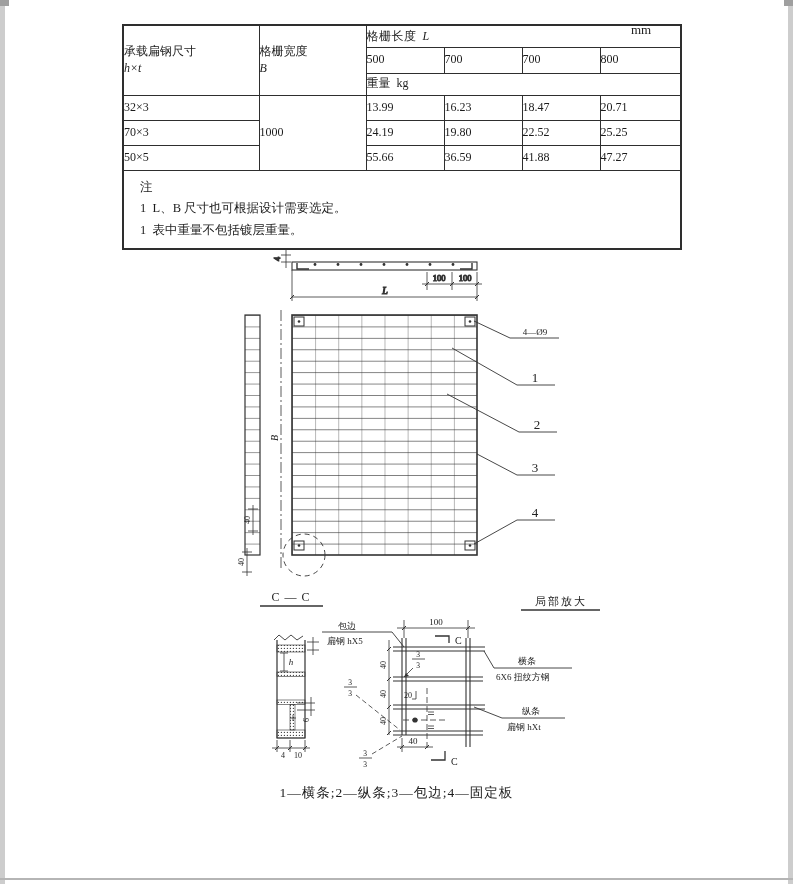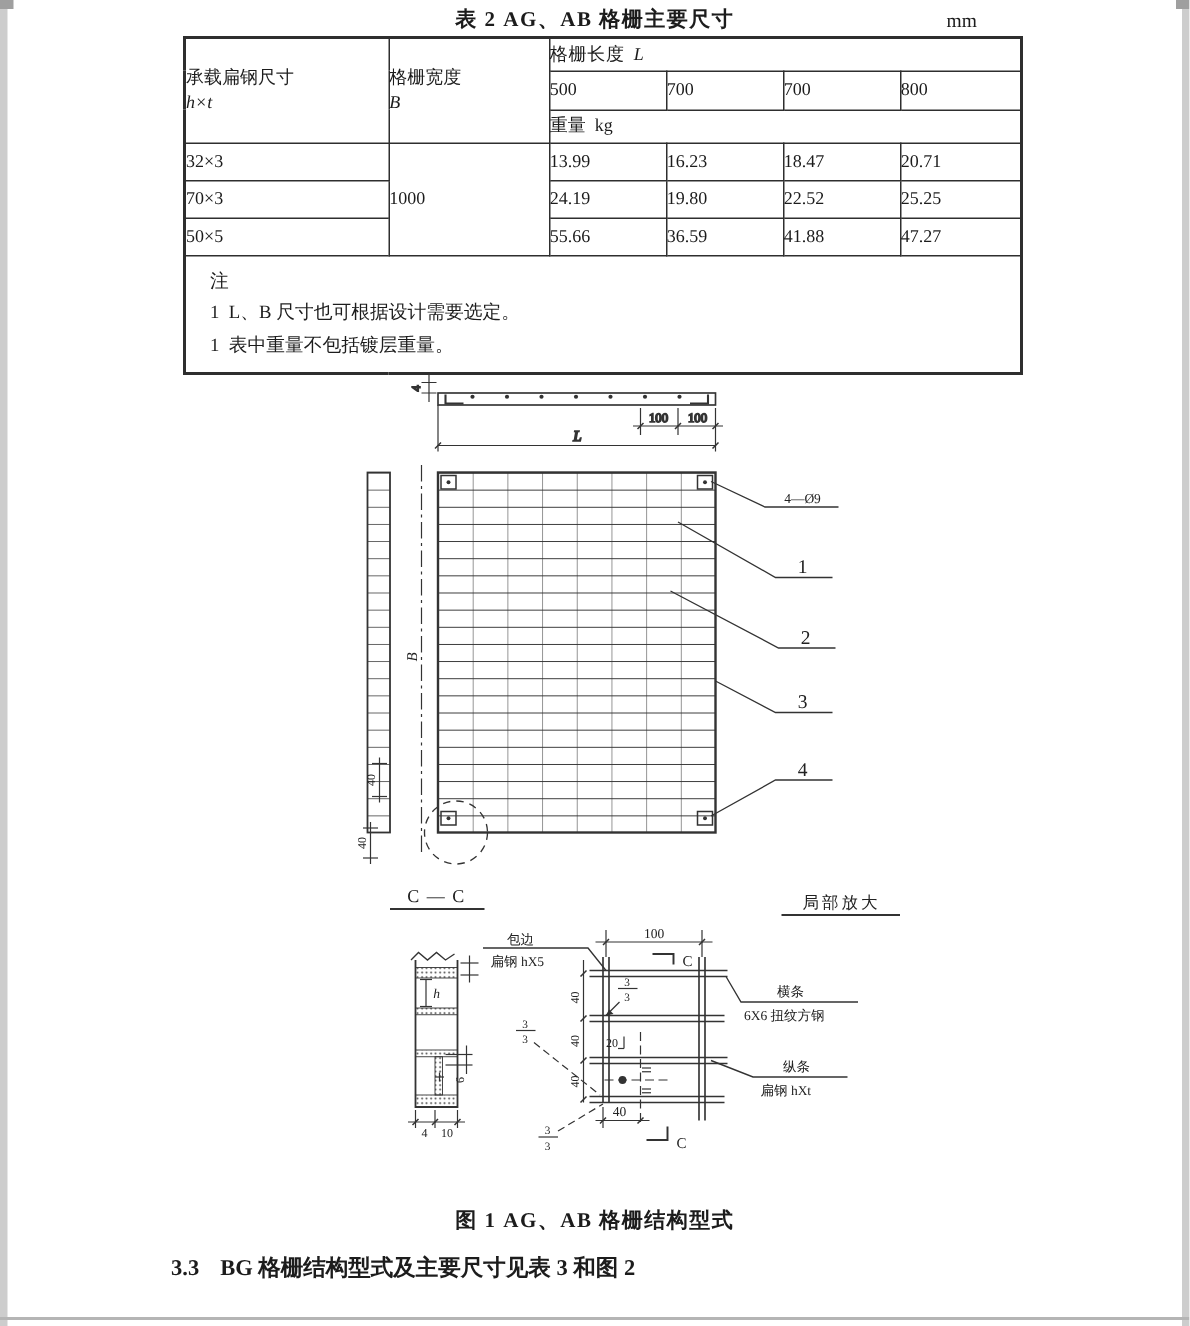--- a/index.html
+++ b/index.html
@@ -6,21 +6,21 @@
   .page{position:relative;width:793px;height:884px;background:#ffffff;overflow:hidden;
         font-family:"Liberation Serif",serif;color:#1c1c1c;}
   .edge{position:absolute;top:0;bottom:0;width:5px;background:#cdcdcd;}
   .edge.left{left:0;} .edge.right{right:0;}
   .corner{position:absolute;top:0;width:9px;height:6px;background:#9f9f9f;}
   .corner.tl{left:0;} .corner.tr{right:0;}
   .bottom-rule{position:absolute;left:0;right:0;top:878px;height:2px;background:#b5b5b5;}
 
   .tbl-title{position:absolute;top:4px;left:0;width:100%;text-align:center;
              font-size:14px;font-weight:600;letter-spacing:1px;}
-  .unit{position:absolute;top:6px;left:631px;font-size:13px;}
+  .unit{position:absolute;top:22px;left:631px;font-size:13px;}
 
   .tblwrap{position:absolute;left:122px;top:24px;width:558px;}
   table{border-collapse:collapse;width:100%;table-layout:fixed;}
   td,th{border:1px solid #2e2e2e;font-size:12px;font-weight:normal;
         text-align:left;vertical-align:middle;padding:0;line-height:1.45;}
   table{border:2px solid #2e2e2e;}
   .it{font-style:italic;}
   .hdr2{letter-spacing:.5px;}
   .notes-cell{text-align:left;padding:6px 10px 6px 16px;font-size:12.5px;line-height:1.75;}
   .notes-cell div{white-space:pre;}
@@ -36,21 +36,20 @@
 </head>
 <body>
 
 <div class="page">
   <div class="edge left"></div>
   <div class="edge right"></div>
   <div class="corner tl"></div>
   <div class="corner tr"></div>
   <div class="bottom-rule"></div>
 
-  <div class="tbl-title">表 2  AG、AB 格栅主要尺寸</div>
   <div class="unit">mm</div>
 
   <div class="tblwrap">
     <table>
       <colgroup>
           <col style="width:136px">
           <col style="width:107px">
           <col style="width:78px">
           <col style="width:78px">
           <col style="width:78px">
@@ -342,18 +341,15 @@
     <text x="311" y="450" font-size="8" text-anchor="middle">20</text>
     <text x="316" y="496" font-size="9" text-anchor="middle">40</text>
     <text x="250" y="381" font-size="9" text-anchor="middle">包边</text>
     <text x="230" y="396" font-size="9">扁钢 hX5</text>
     <text x="430" y="416" font-size="9" text-anchor="middle">横条</text>
     <text x="399" y="432" font-size="9">6X6  扭纹方钢</text>
     <text x="434" y="466" font-size="9" text-anchor="middle">纵条</text>
     <text x="410" y="482" font-size="9">扁钢 hXt</text>
   </svg>
 
-  <div class="cap title">图 1  AG、AB 格栅结构型式</div>
-
-  <div class="heading">
-    <span class="num">3.3</span><span>BG 格栅结构型式及主要尺寸见表 3 和图 2</span>
-  </div>
+  <div class="cap parts">1—横条;2—纵条;3—包边;4—固定板</div>
+
 </div>
 
 </body></html>

